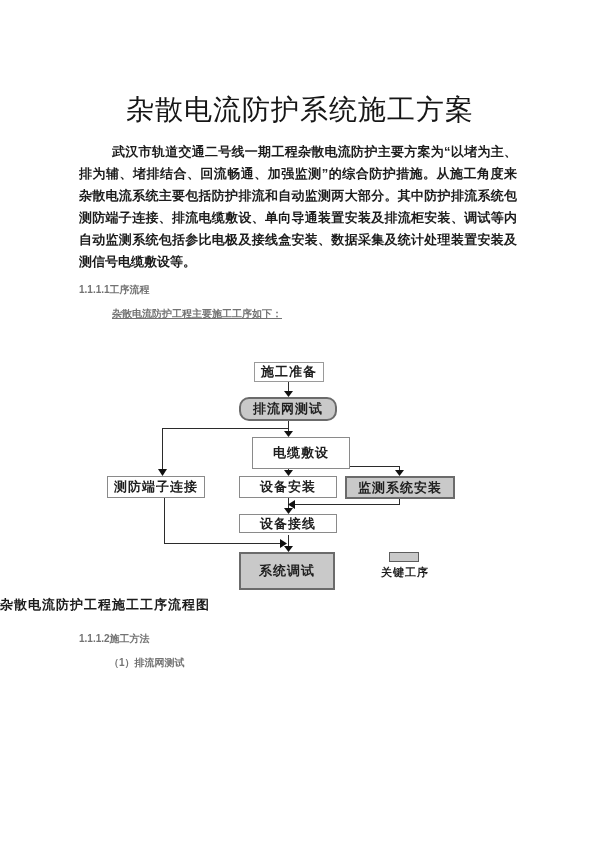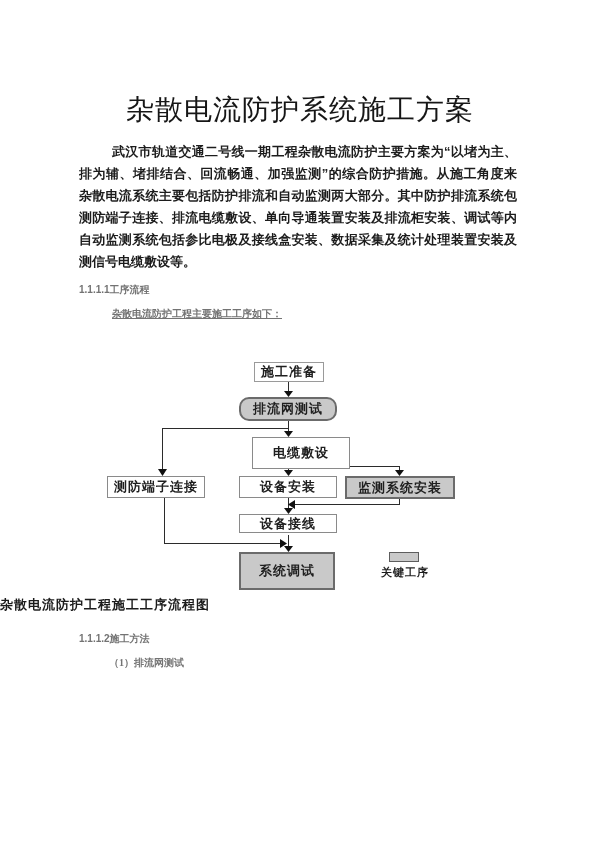--- a/index.html
+++ b/index.html
@@ -13,21 +13,21 @@
     font-size:28px; color:#161616; letter-spacing:1px;margin-top:28px;
   }
   .para { position:absolute; left:79px; top:141px; width:438px;
     font-size:13px; font-weight:bold; color:#1c1c1c; }
   .para .line { height:22px; line-height:22px; overflow:hidden;
     text-align:justify; text-align-last:justify; }
   .para .line.indent { text-indent:33px; }
   .para .line.last { text-align:right; text-align-last:left; }
   .heading { position:absolute; left:79px; font-size:10px; font-weight:bold; color:#737373; }
   .indent2 { text-indent:33px; }
-  .indent3 { text-indent:30px;font-family:Liberation Serif, serif; }
+  .indent3 { text-indent:30px; }
 
   .flow { position:absolute; left:0; top:350px; width:600px; height:240px; }
   .flow svg { position:absolute; left:0; top:0; pointer-events:none; }
   .node {
     position:absolute; box-sizing:border-box;
     background:#ffffff; border:1px solid #8a8a8a;
     display:flex; align-items:center; justify-content:center;
     font-size:13px; font-weight:bold; letter-spacing:1px; color:#1f1f1f;
     white-space:nowrap;
   }

